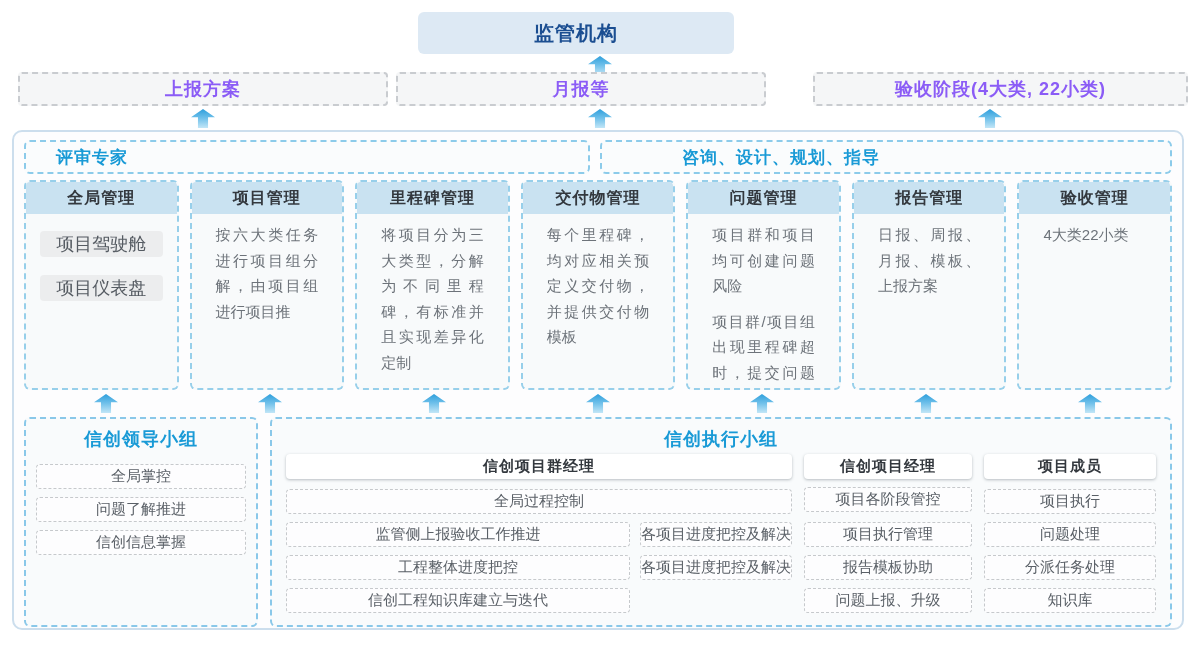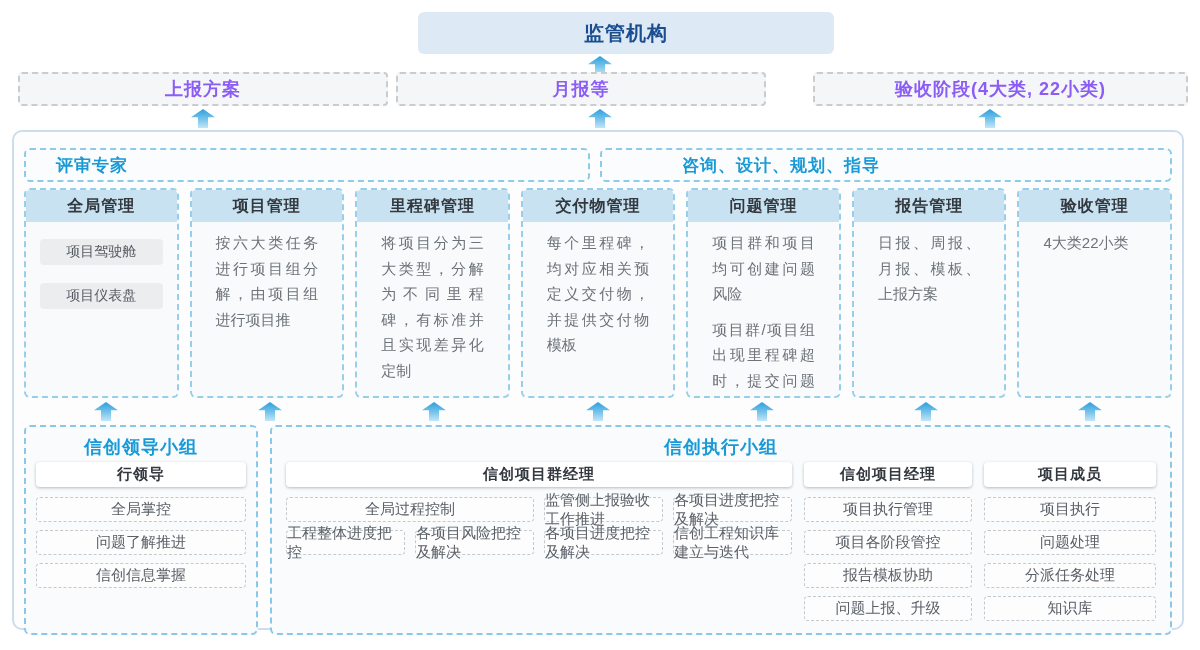--- a/index.html
+++ b/index.html
@@ -1,51 +1,51 @@
 <!DOCTYPE html>
 <html><head>
 <meta charset="utf-8">
 <style>
   html,body{margin:0;padding:0;background:#ffffff;font-family:"Liberation Sans","DejaVu Sans",sans-serif;}
   .canvas{position:relative;width:1200px;height:650px;background:#ffffff;overflow:hidden;}
 
   
-  .top-box{position:absolute;left:418px;top:12px;width:416px;height:42px;background:#dde9f4;border-radius:6px;
+  .top-box{position:absolute;left:418px;top:12px;width:316px;height:42px;background:#dde9f4;border-radius:6px;
     display:flex;align-items:center;justify-content:center;color:#1b4e91;font-weight:bold;font-size:20px;letter-spacing:1px;}
 
   
   .flow-box{position:absolute;top:72px;height:34px;background:#f5f6f7;border:2px dashed #c9ccd0;border-radius:4px;
     display:flex;align-items:center;justify-content:center;font-weight:bold;font-size:18px;color:#8b5cf6;letter-spacing:1px;box-sizing:border-box;}
   .fb1{left:18px;width:370px;}
   .fb2{left:396px;width:370px;}
   .fb3{left:813px;width:375px;}
 
   
   .arrow{width:24px;height:19px;background:linear-gradient(180deg,#2e9fdc 0%,#6fc0ea 48%,#c2e6f7 100%);
     clip-path:polygon(50% 0,100% 44%,71% 44%,71% 100%,29% 100%,29% 44%,0 44%);}
   .abs{position:absolute;}
 
   
   .main{position:absolute;left:12px;top:130px;width:1172px;height:500px;border:2px solid #ccdeed;border-radius:10px;
     background:#fdfdfe;box-sizing:border-box;}
 
-  .expert-row{display:flex;gap:10px;margin:16px 10px 0;height:34px;}
+  .expert-row{display:flex;gap:10px;margin:8px 10px 0;height:34px;}
   .expert-box{border:2px dashed #8ccbea;border-radius:6px;background:#fafcfd;display:flex;align-items:center;
     color:#199ad6;font-weight:bold;font-size:17px;box-sizing:border-box;letter-spacing:1px;}
   .expert-box.left{flex:0 0 566px;padding-left:30px;}
   .expert-box.right{flex:1;padding-left:80px;}
 
   .cols{display:flex;gap:11px;margin:6px 10px 0;height:210px;}
   .col{flex:1;border:2px dashed #97cfea;border-radius:6px;background:#f8fafb;overflow:hidden;box-sizing:border-box;}
   .col-header{height:32px;background:#c9e2f1;display:flex;align-items:center;justify-content:center;
     font-weight:bold;font-size:16px;color:#33383e;letter-spacing:1px;}
   .col-body{padding:8px 12px 0;font-size:15px;color:#6d737a;line-height:1.7;text-align:justify;}
   .col-body p{margin:0 12px 10px;}
   .pill{background:#ecedee;border-radius:4px;height:26px;margin:17px 14px 0;display:flex;align-items:center;
-    justify-content:center;font-size:14px;color:#555b62;}
+    justify-content:center;font-size:18px;color:#555b62;}
   .pill + .pill{margin-top:18px;}
 
   .arrow-row{display:flex;margin:4px 10px 3px;height:20px;}
   .arrow-slot{flex:1;display:flex;justify-content:center;}
 
   
   .groups{display:flex;gap:12px;margin:0 10px;height:210px;}
   .group{border:2px dashed #8ac8e9;border-radius:6px;background:#f9fbfc;box-sizing:border-box;}
   .group.lead{flex:0 0 234px;}
   .group.exec{flex:1;}
@@ -56,21 +56,21 @@
   .lead .role-box{margin:0 10px;}
   .item-box{height:25px;border:1px dashed #c6c9cc;border-radius:4px;background:#fdfdfe;display:flex;align-items:center;
     justify-content:center;font-size:15px;color:#5a6067;box-sizing:border-box;}
   .lead .item-box{margin:8px 10px 0;}
   .lead .item-box.first{margin-top:10px;}
 
   .exec-cols{display:flex;gap:12px;padding:0 14px;}
   .ecol.a{flex:0 0 506px;}
   .ecol.b{flex:0 0 168px;}
   .ecol.c{flex:1;}
-  .grid2{display:grid;grid-template-columns:1fr 1fr 1fr 1fr;gap:8px 10px;margin-top:10px;}
+  .grid2{display:grid;grid-template-columns:1fr;gap:8px 10px;margin-top:10px;}
   .grid2 .span2{grid-column:1 / span 2;}
   .ecol.b .item-box,.ecol.c .item-box{margin-top:8px;}
   .ecol.b .item-box.first,.ecol.c .item-box.first{margin-top:10px;}
 </style>
 </head>
 <body>
 
 <div class="canvas">
 
   <div class="top-box">
@@ -170,45 +170,43 @@
         </div>
       <div class="arrow-slot">
           <div class="arrow"></div>
         </div>
     </div>
 
     <div class="groups">
 
       <div class="group lead">
         <div class="group-title">信创领导小组</div>
-        <div class="role-box">行领导</div>
         <div class="item-box first">全局掌控</div>
         <div class="item-box">问题了解推进</div>
         <div class="item-box">信创信息掌握</div>
       </div>
 
       <div class="group exec">
         <div class="group-title">信创执行小组</div>
         <div class="exec-cols">
           <div class="ecol a">
             <div class="role-box">信创项目群经理</div>
             <div class="grid2">
               <div class="item-box span2">全局过程控制</div>
               <div class="item-box">监管侧上报验收工作推进</div>
               <div class="item-box">各项目进度把控及解决</div>
               <div class="item-box">工程整体进度把控</div>
-              <div class="item-box">各项目风险把控及解决</div>
               <div class="item-box">各项目进度把控及解决</div>
               <div class="item-box">信创工程知识库建立与迭代</div>
             </div>
           </div>
           <div class="ecol b">
             <div class="role-box">信创项目经理</div>
+            <div class="item-box">项目各阶段管控</div>
             <div class="item-box first">项目执行管理</div>
-            <div class="item-box">项目各阶段管控</div>
             <div class="item-box">报告模板协助</div>
             <div class="item-box">问题上报、升级</div>
           </div>
           <div class="ecol c">
             <div class="role-box">项目成员</div>
             <div class="item-box first">项目执行</div>
             <div class="item-box">问题处理</div>
             <div class="item-box">分派任务处理</div>
             <div class="item-box">知识库</div>
           </div>

